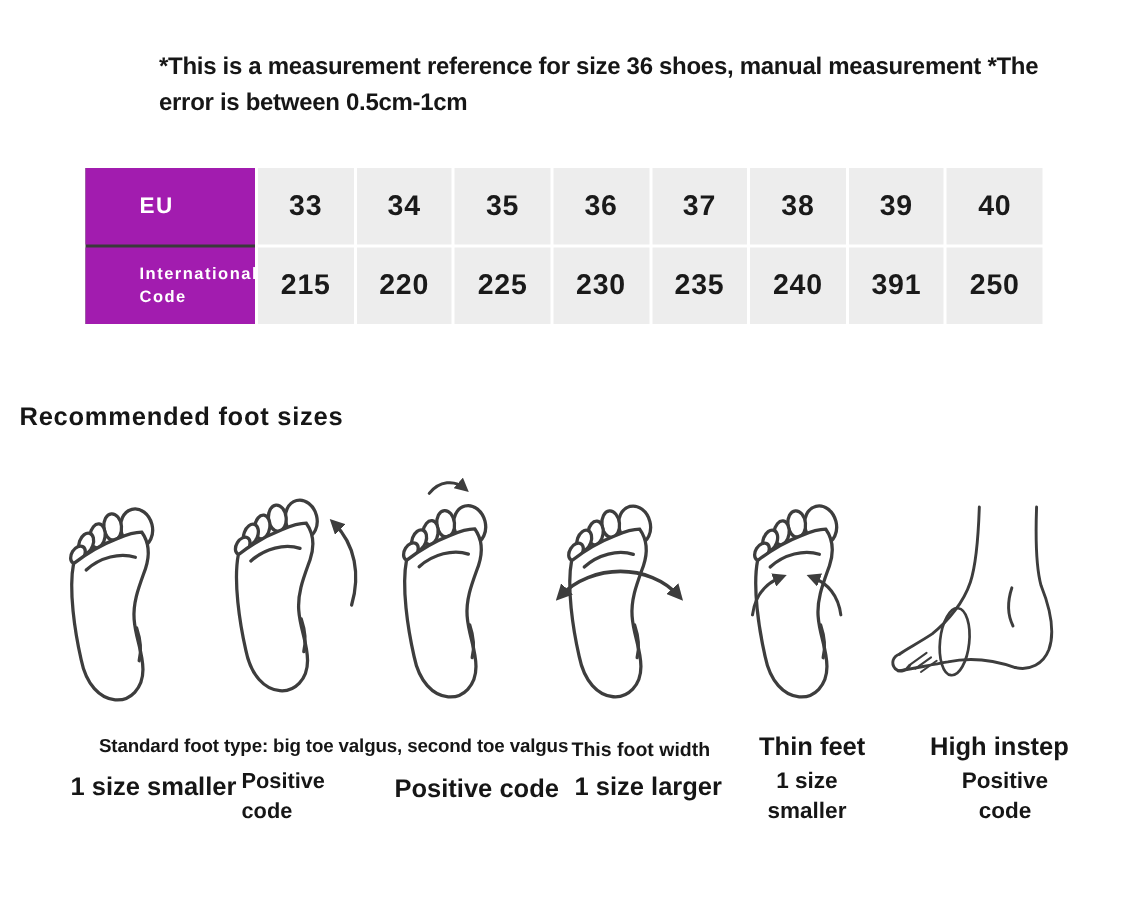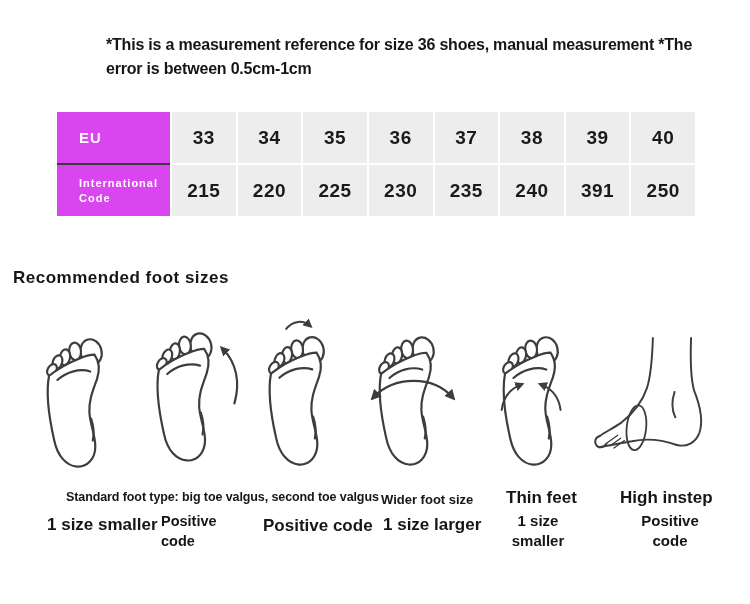--- a/index.html
+++ b/index.html
@@ -8,21 +8,21 @@
 
   
   .note { position:absolute; left:93px; top:33px; font-weight:700; font-size:16px; line-height:1.5; letter-spacing:-0.2px; color:#161616; }
   .note div { white-space:nowrap; }
 
   
   .size-table { position:absolute; left:44px; top:112px; width:638px;
     display:grid; grid-template-columns:113px repeat(8,1fr); grid-auto-rows:51px; gap:2px; }
   .size-table::before { content:""; position:absolute; left:0; top:0; width:113px; height:100%; background:#3a3a3a; }
   .size-table > div { position:relative; }
-  .row-head { background:#d946ef; color:#fff; display:flex; flex-direction:column; justify-content:center; padding-left:22px; box-sizing:border-box; }
+  .row-head { background:#a21caf; color:#fff; display:flex; flex-direction:column; justify-content:center; padding-left:36px; box-sizing:border-box; }
   .row-head.eu { font-size:15px; font-weight:700; letter-spacing:1px; }
   .row-head.intl { font-size:11px; font-weight:700; letter-spacing:1px; line-height:1.35; }
   .row-head.intl span { display:block; width:85px; }
   .cell { background:#ededed; display:flex; align-items:center; justify-content:center;
     font-size:19px; font-weight:700; letter-spacing:0.5px; color:#1a1a1a; }
 
   
   .section-title { position:absolute; left:0; top:268px; width:736px; text-align:left;
     font-size:17px; font-weight:700; letter-spacing:0.5px; color:#161616; }
 
@@ -136,21 +136,21 @@
       <path d="M 9,131 C 3,133 1,139 5,144 C 9,148 15,146 18,141"></path>
       <path stroke-width="1.8" d="M 19,140 L 33,130"></path>
       <path stroke-width="1.8" d="M 23,144 L 37,134"></path>
       <path stroke-width="1.8" d="M 28,147 L 42,137"></path>
       <path d="M 109,72 C 105,84 105,96 110,106"></path>
       <ellipse cx="58" cy="120" rx="13" ry="30" transform="rotate(6 58 120)" stroke-width="2.4"></ellipse>
     </g>
   </svg>
 
   <div class="flabel group-label">Standard foot type: big toe valgus, second toe valgus</div>
-  <div class="flabel type-wider">Wider foot size</div>
+  <div class="flabel type-wider">This foot width</div>
   <div class="flabel type-thin">Thin feet</div>
   <div class="flabel type-instep">High instep</div>
 
   <div class="flabel adv1">1 size smaller</div>
   <div class="flabel adv2">Positive code</div>
   <div class="flabel adv3">Positive code</div>
   <div class="flabel adv4">1 size larger</div>
   <div class="flabel adv5">1 size smaller</div>
   <div class="flabel adv6">Positive code</div>
 

